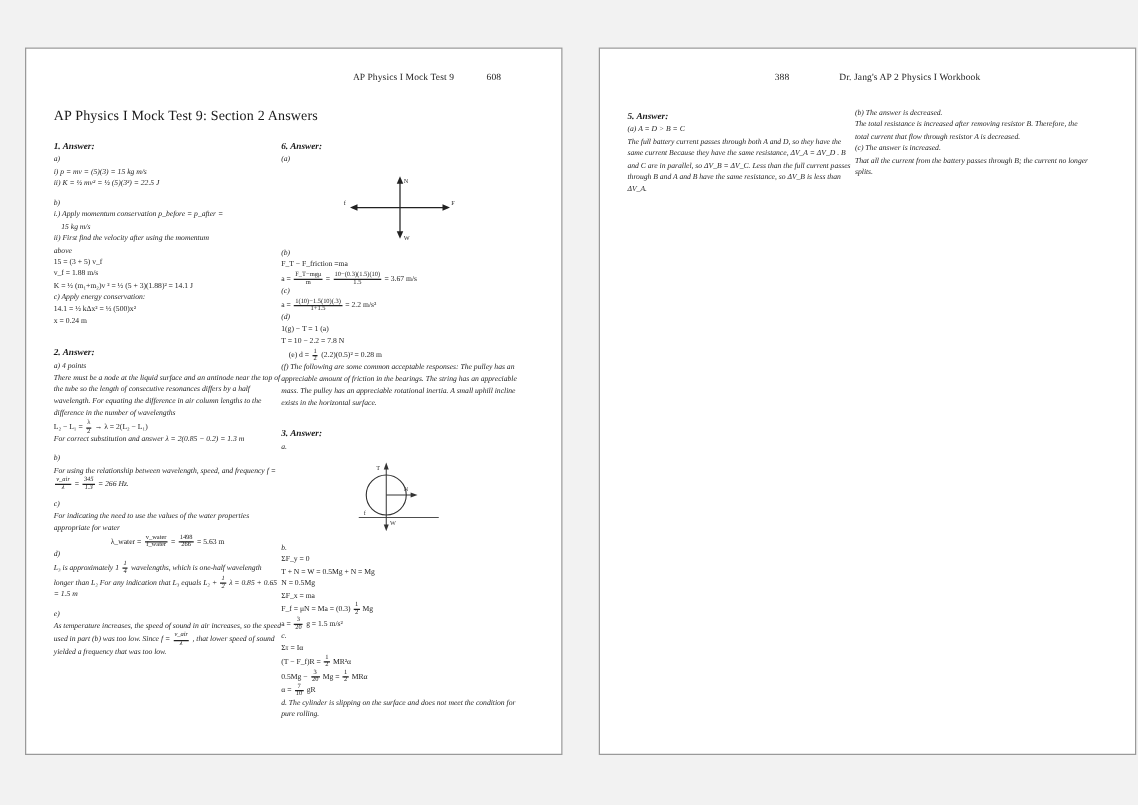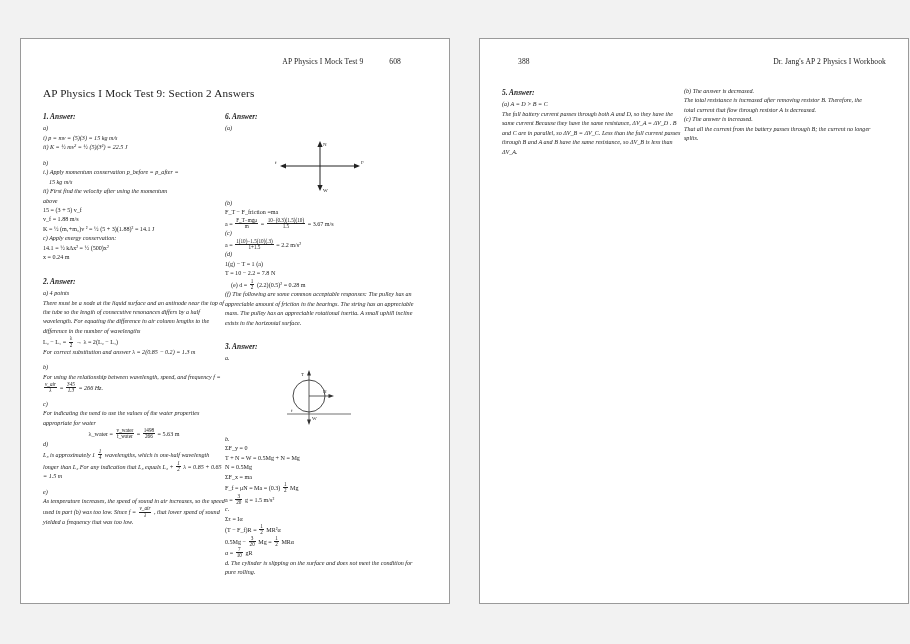--- a/index.html
+++ b/index.html
@@ -17,21 +17,21 @@
     border:1px solid #9a9a9a;
     box-sizing:border-box;
     position:relative;
   }
   .page-left{width:430px;height:566px;margin:38px 0 0 20px;padding:18px 22px;}
   .page-right{width:430px;height:566px;margin:38px 0 0 9px;padding:18px 22px;}
 
   
   .runhead{display:flex;font-size:7.6px;letter-spacing:.1px;height:14px;}
   .runhead.right{justify-content:flex-end;gap:26px;padding-right:26px;}
-  .runhead.left{justify-content:space-between;gap:40px;padding-left:16px;}
+  .runhead.left{justify-content:center;gap:40px;padding-left:16px;}
   .runhead span{white-space:nowrap;}
 
   .doc-title{
     text-align:left;font-weight:normal;font-size:11.2px;
     margin:16px 0 12px 0;letter-spacing:.15px;
   }
 
   .cols{display:flex;gap:0;}
   .col{width:182px;font-size:6.1px;line-height:1.55;}
   .col-wide{width:190px;}

